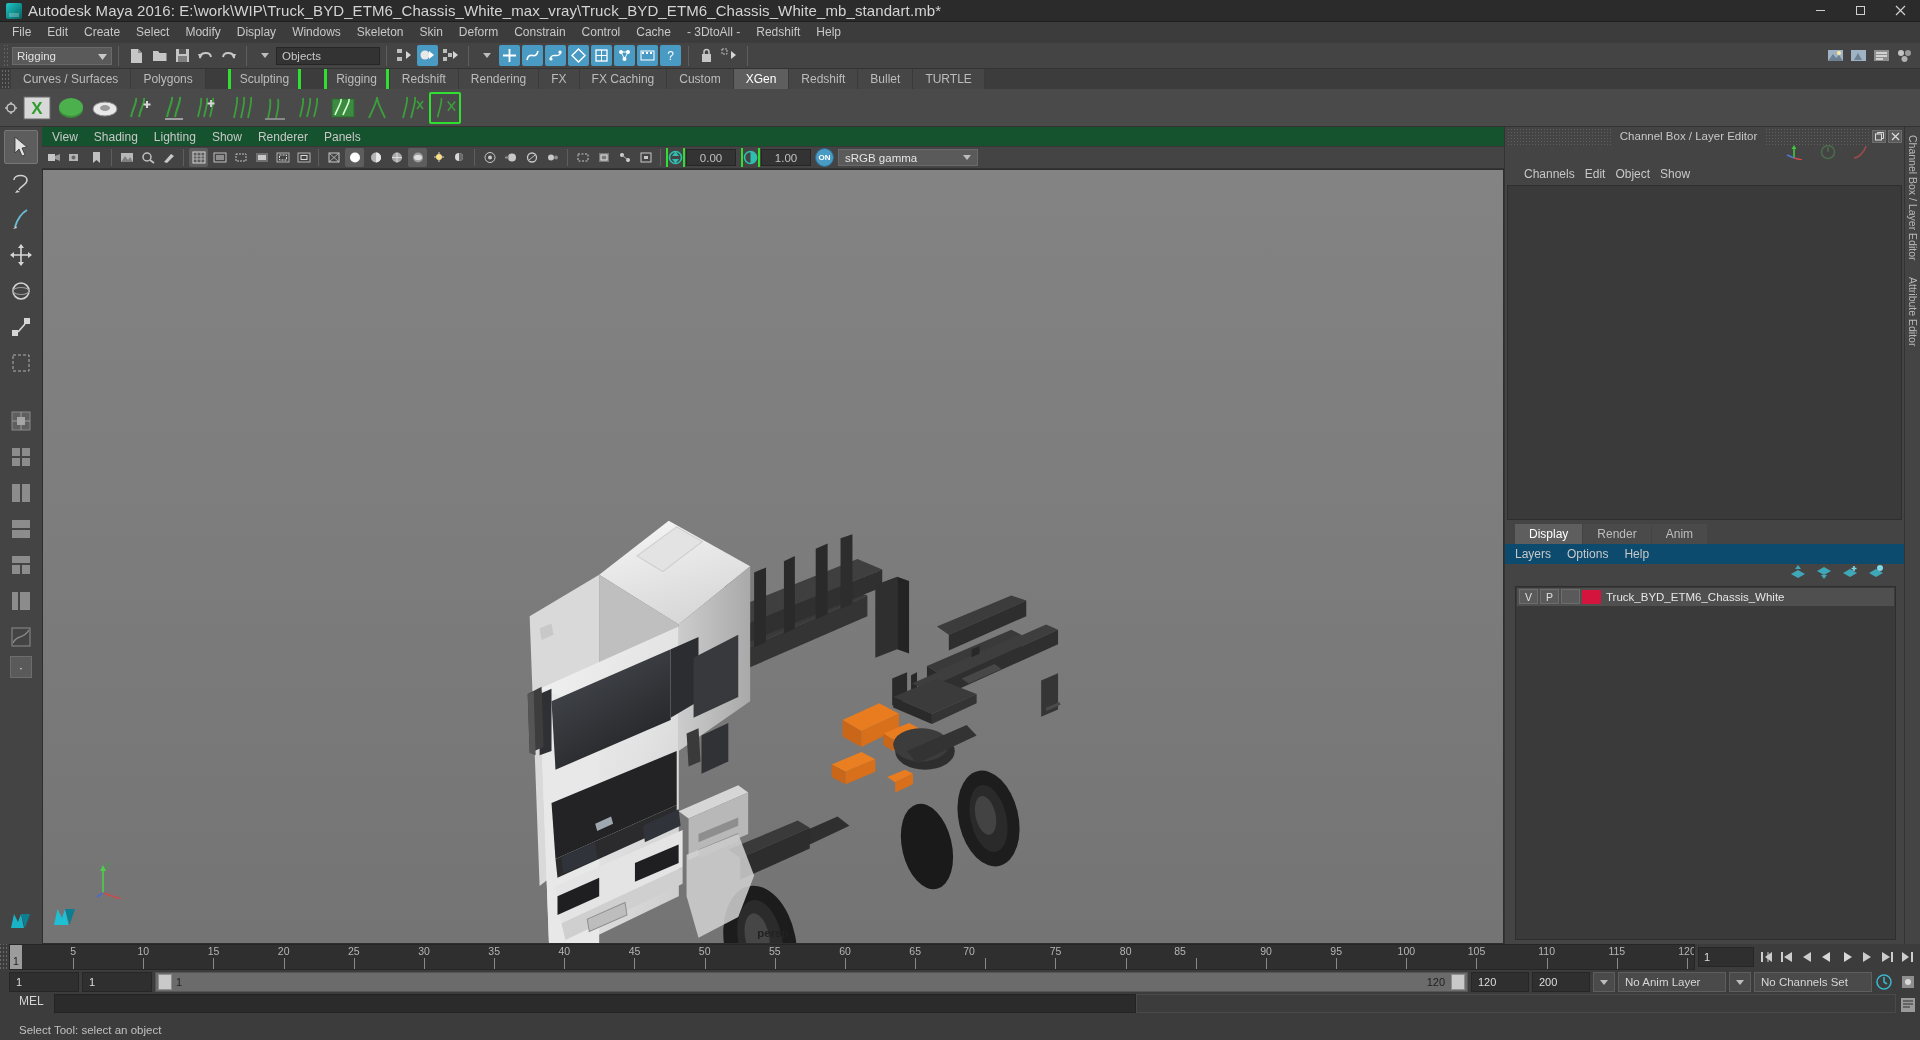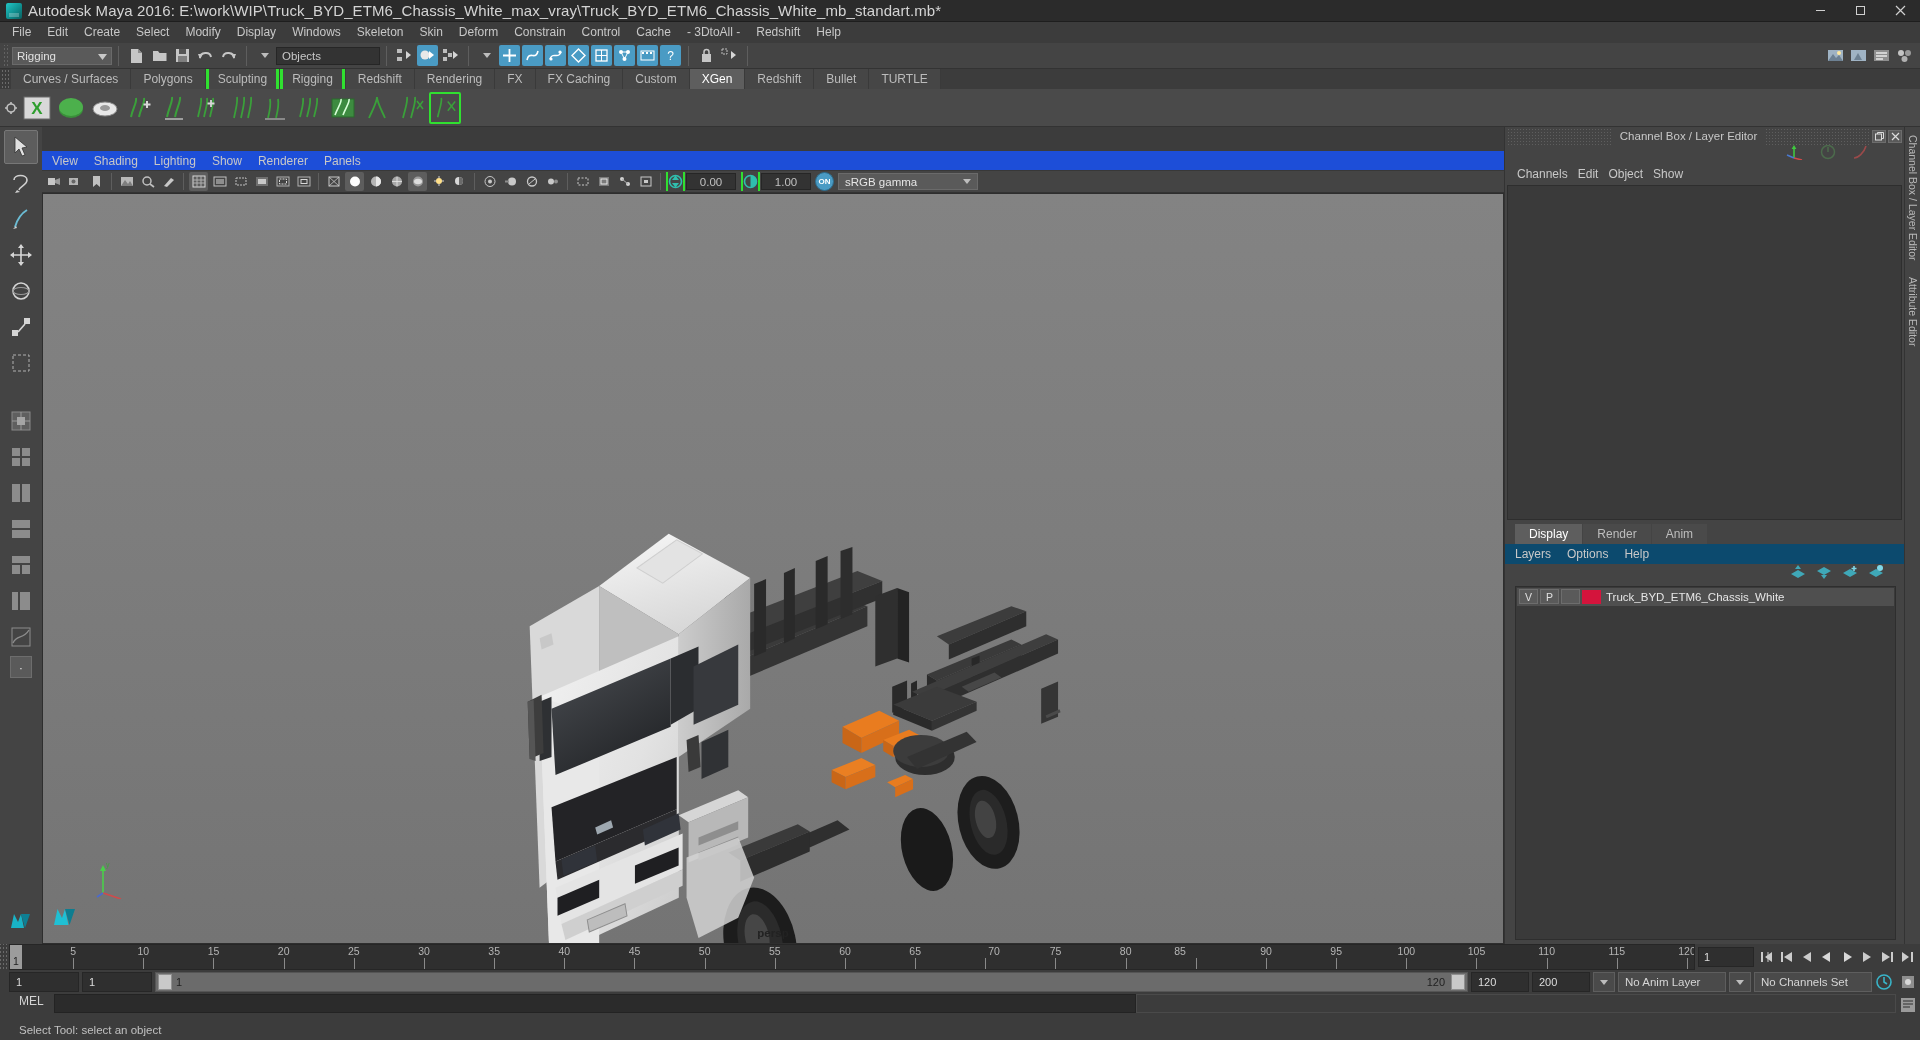--- a/index.html
+++ b/index.html
@@ -75,21 +75,21 @@
     height: 20px; background: #3c3c3c; display: flex; align-items: stretch;
     flex: 0 0 20px; padding-left: 2px;
   }
   .shelf-grip { width: 9px; background-image: radial-gradient(#6a6a6a 1px, transparent 1px);
     background-size: 3px 4px; background-position: 2px 4px; flex:0 0 9px;}
   .shelf-tab {
     color: #bcbcbc; font-size: 12px; padding: 0 12px; display:flex; align-items:center;
     background: #464646; border-right: 1px solid #3a3a3a; white-space: nowrap;
   }
   .shelf-tab.active { background: #5e5e5e; color: #ffffff; }
-  .shelf-tab.br-both { box-shadow: inset 3px 0 0 #30e030, inset -3px 0 0 #30e030; }
+  .shelf-tab.br-both { box-shadow: inset 3px 0 0 #30e030, inset -3px 0 0 #30e030; margin-left: 22px; }
 
   .shelf-icons {
     height: 38px; background: #4a4a4a; display: flex; align-items: center;
     flex: 0 0 38px; padding-left: 2px; border-bottom: 1px solid #333;
   }
   .shelf-icon {
     width: 32px; height: 32px; margin: 0 1px; display: flex; align-items: center;
     justify-content: center; flex: 0 0 32px; border-radius: 2px;
   }
   .shelf-left-btn { width:18px;height:32px;display:flex;align-items:center;justify-content:center;flex:0 0 18px;background:#4a4a4a;}
@@ -106,22 +106,22 @@
   }
   .lt-btn.sel { background: #5d5d5d; border: 1px solid #777; }
   .lt-gap { height: 22px; flex: 0 0 22px; }
   .lt-small { width: 22px; height: 22px; display:flex;align-items:center;justify-content:center;
     background:#5a5a5a;border:1px solid #6d6d6d;margin-bottom:3px; color:#ddd; font-size:13px;}
   .maya-logo { margin-top: auto; margin-bottom: 6px; }
 
   
   .viewport-col { flex: 1 1 auto; display: flex; flex-direction: column; min-width: 0; background:#3c3c3c;}
   .vp-menubar {
-    height: 20px; background: #1d4ed8; display: flex; align-items: center; flex: 0 0 20px;
-    padding-left: 2px; border-bottom:1px solid #383838;margin-top:24px;
+    height: 20px; background: #14532d; display: flex; align-items: center; flex: 0 0 20px;
+    padding-left: 2px; border-bottom:1px solid #383838;
   }
   .vp-menu { color: #c8c8c8; font-size: 12px; padding: 0 8px; line-height:16px;}
   .vp-toolbar {
     height: 22px; background: #444444; display: flex; align-items: center; flex: 0 0 22px;
     padding-left: 2px; border-bottom: 1px solid #333;
   }
   .vtb {
     width: 19px; height: 19px; display: flex; align-items: center; justify-content: center;
     margin: 0 1px; flex: 0 0 19px;
   }
@@ -164,21 +164,21 @@
   .rp-title {
     height: 18px; display: flex; align-items: center; background: #444; flex:0 0 18px;
     position: relative; padding: 0 2px;
   }
   .dots { flex: 1 1 auto; height: 18px;
     background-image: radial-gradient(#5e5e5e 1px, transparent 1px);
     background-size: 3px 3px; background-position: 0 7px; }
   .rp-title-text { color: #c8c8c8; font-size: 11.5px; padding: 0 8px; white-space: nowrap; }
   .rp-winbtn { width: 14px; height: 13px; background: #5a5a5a; border: 1px solid #6d6d6d;
     display:flex;align-items:center;justify-content:center; margin-left:2px; flex:0 0 14px;}
-  .chan-menubar { height:22px; display:flex; align-items:center; padding-left:12px; flex:0 0 22px;text-align:center;}
+  .chan-menubar { height:22px; display:flex; align-items:center; padding-left:19px; flex:0 0 22px;text-align:center;}
   .chan-menu { color:#c8c8c8; font-size:12px; padding: 0 10px 0 0; }
   .chan-body { flex: 1 1 auto; background: #3a3a3a; border: 1px solid #2e2e2e; margin: 0 2px; min-height:0;}
   .gizmo-row { height:18px; display:flex; align-items:center; justify-content:flex-end; padding-right:36px; flex:0 0 18px;}
 
   .layer-tabs { height: 20px; display: flex; align-items: stretch; padding-left: 10px; flex:0 0 20px; margin-top:4px;}
   .layer-tab { color:#bdbdbd;font-size:12px;padding:0 14px;display:flex;align-items:center;background:#4a4a4a;margin-right:1px;}
   .layer-tab.active { background: #5e5e5e; color:#fff; }
   .layer-menubar { height:20px;display:flex;align-items:center;padding-left:10px;flex:0 0 20px;background:#0c4a6e;}
   .layer-menu { color:#c8c8c8;font-size:12px;padding-right:16px;}
   .layer-btns { height:20px;display:flex;align-items:center;justify-content:flex-end;padding-right:20px;gap:10px;flex:0 0 20px;}
@@ -1200,21 +1200,21 @@
           <div class="tl-num" style="left: 624.483px;">45</div>
           <div class="tl-tick" style="left: 694.65px;"></div>
           <div class="tl-num" style="left: 694.65px;">50</div>
           <div class="tl-tick" style="left: 764.817px;"></div>
           <div class="tl-num" style="left: 764.817px;">55</div>
           <div class="tl-tick" style="left: 834.983px;"></div>
           <div class="tl-num" style="left: 834.983px;">60</div>
           <div class="tl-tick" style="left: 905.15px;"></div>
           <div class="tl-num" style="left: 905.15px;">65</div>
           <div class="tl-tick" style="left: 975.317px;"></div>
-          <div class="tl-num" style="left: 984px;">70</div>
+          <div class="tl-num" style="left: 959px;">70</div>
           <div class="tl-tick" style="left: 1045.48px;"></div>
           <div class="tl-num" style="left: 1045.48px;">75</div>
           <div class="tl-tick" style="left: 1115.65px;"></div>
           <div class="tl-num" style="left: 1115.65px;">80</div>
           <div class="tl-tick" style="left: 1185.82px;"></div>
           <div class="tl-num" style="left: 1170px;">85</div>
           <div class="tl-tick" style="left: 1255.98px;"></div>
           <div class="tl-num" style="left: 1255.98px;">90</div>
           <div class="tl-tick" style="left: 1326.15px;"></div>
           <div class="tl-num" style="left: 1326.15px;">95</div>

